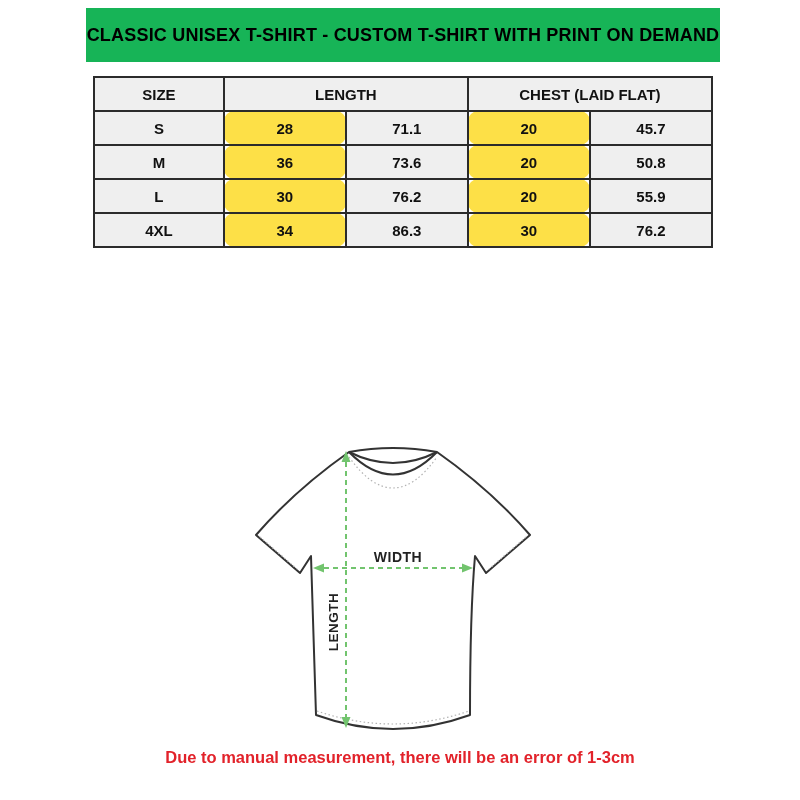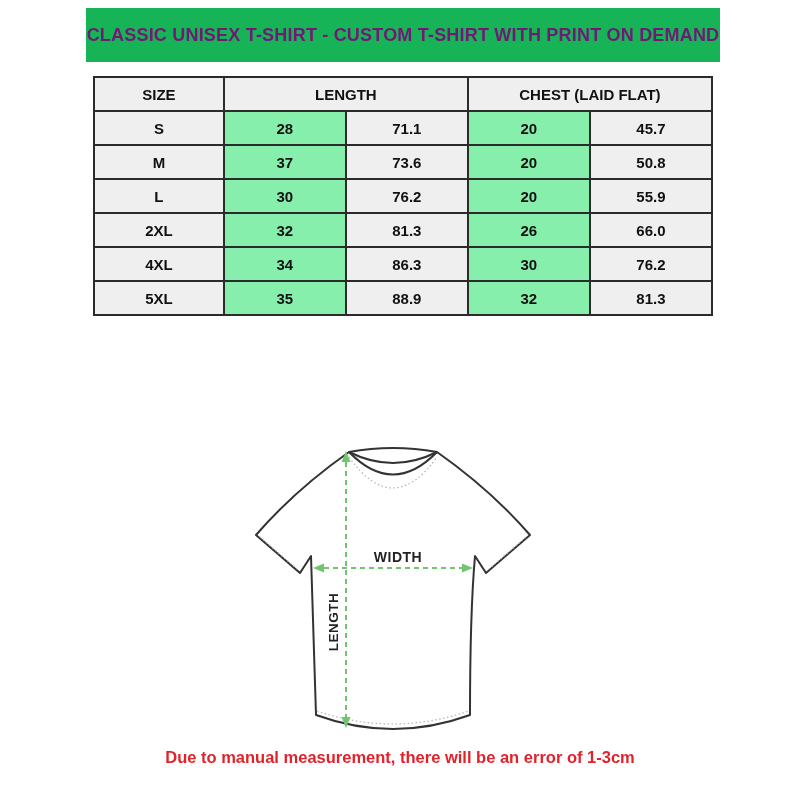--- a/index.html
+++ b/index.html
@@ -2,34 +2,34 @@
 <html><head>
 <meta charset="utf-8">
 <style>
   html,body{margin:0;padding:0;}
   body{
     width:800px;height:800px;position:relative;background:#ffffff;
     font-family:"Liberation Sans",sans-serif;overflow:hidden;
   }
   .banner{
     position:absolute;left:86px;top:8px;width:634px;height:54px;
-    background:#17b457;color:#701a75;display:flex;align-items:center;justify-content:center;
+    background:#17b457;color:#000000;display:flex;align-items:center;justify-content:center;
     font-size:18px;font-weight:bold;letter-spacing:.2px;text-align:center;white-space:nowrap;
   }
   table.size-chart{
     position:absolute;left:93px;top:76px;width:620px;
     border-collapse:collapse;table-layout:fixed;
   }
   table.size-chart th,table.size-chart td{
     border:2px solid #2b2b2b;height:32px;text-align:center;vertical-align:middle;
     font-size:15px;font-weight:bold;color:#111;padding:0;
   }
   table.size-chart th{background:#efefef;}
   td.shade{background:#efefef;}
-  td.plain{background:#86efac;}
+  td.plain{background:#fde047;border-radius:10px;}
   .diagram{position:absolute;left:248px;top:440px;width:290px;height:310px;}
   .note{
     position:absolute;left:0;top:748px;width:800px;text-align:center;
     font-size:16.5px;font-weight:bold;color:#e2222a;
   }
 </style>
 </head>
 <body>
 
 <div class="banner">
@@ -54,52 +54,38 @@
   <tbody>
     <tr>
       <td class="shade">S</td>
       <td class="plain">28</td>
       <td class="shade">71.1</td>
       <td class="plain">20</td>
       <td class="shade">45.7</td>
     </tr>
     <tr>
       <td class="shade">M</td>
-      <td class="plain">37</td>
+      <td class="plain">36</td>
       <td class="shade">73.6</td>
       <td class="plain">20</td>
       <td class="shade">50.8</td>
     </tr>
     <tr>
       <td class="shade">L</td>
       <td class="plain">30</td>
       <td class="shade">76.2</td>
       <td class="plain">20</td>
       <td class="shade">55.9</td>
     </tr>
     <tr>
-      <td class="shade">2XL</td>
-      <td class="plain">32</td>
-      <td class="shade">81.3</td>
-      <td class="plain">26</td>
-      <td class="shade">66.0</td>
-    </tr>
-    <tr>
       <td class="shade">4XL</td>
       <td class="plain">34</td>
       <td class="shade">86.3</td>
       <td class="plain">30</td>
       <td class="shade">76.2</td>
-    </tr>
-    <tr>
-      <td class="shade">5XL</td>
-      <td class="plain">35</td>
-      <td class="shade">88.9</td>
-      <td class="plain">32</td>
-      <td class="shade">81.3</td>
     </tr>
   </tbody>
 </table>
 
 <div class="diagram">
   <svg width="290" height="310" viewBox="0 0 290 310" xmlns="http://www.w3.org/2000/svg">
 
     <path d="M101,12 Q145,4 189,12 Q243,50 282,95 L238,133 L227,116 C224,150 222,210 222,275 Q145,303 68,275 C66,210 64,150 63,116 L52,133 L8,95 Q47,50 101,12 Z" fill="#ffffff" stroke="#333333" stroke-width="2" stroke-linejoin="round"></path>
 
     <path d="M101,12 Q145,34 189,12" fill="none" stroke="#333333" stroke-width="2"></path>

